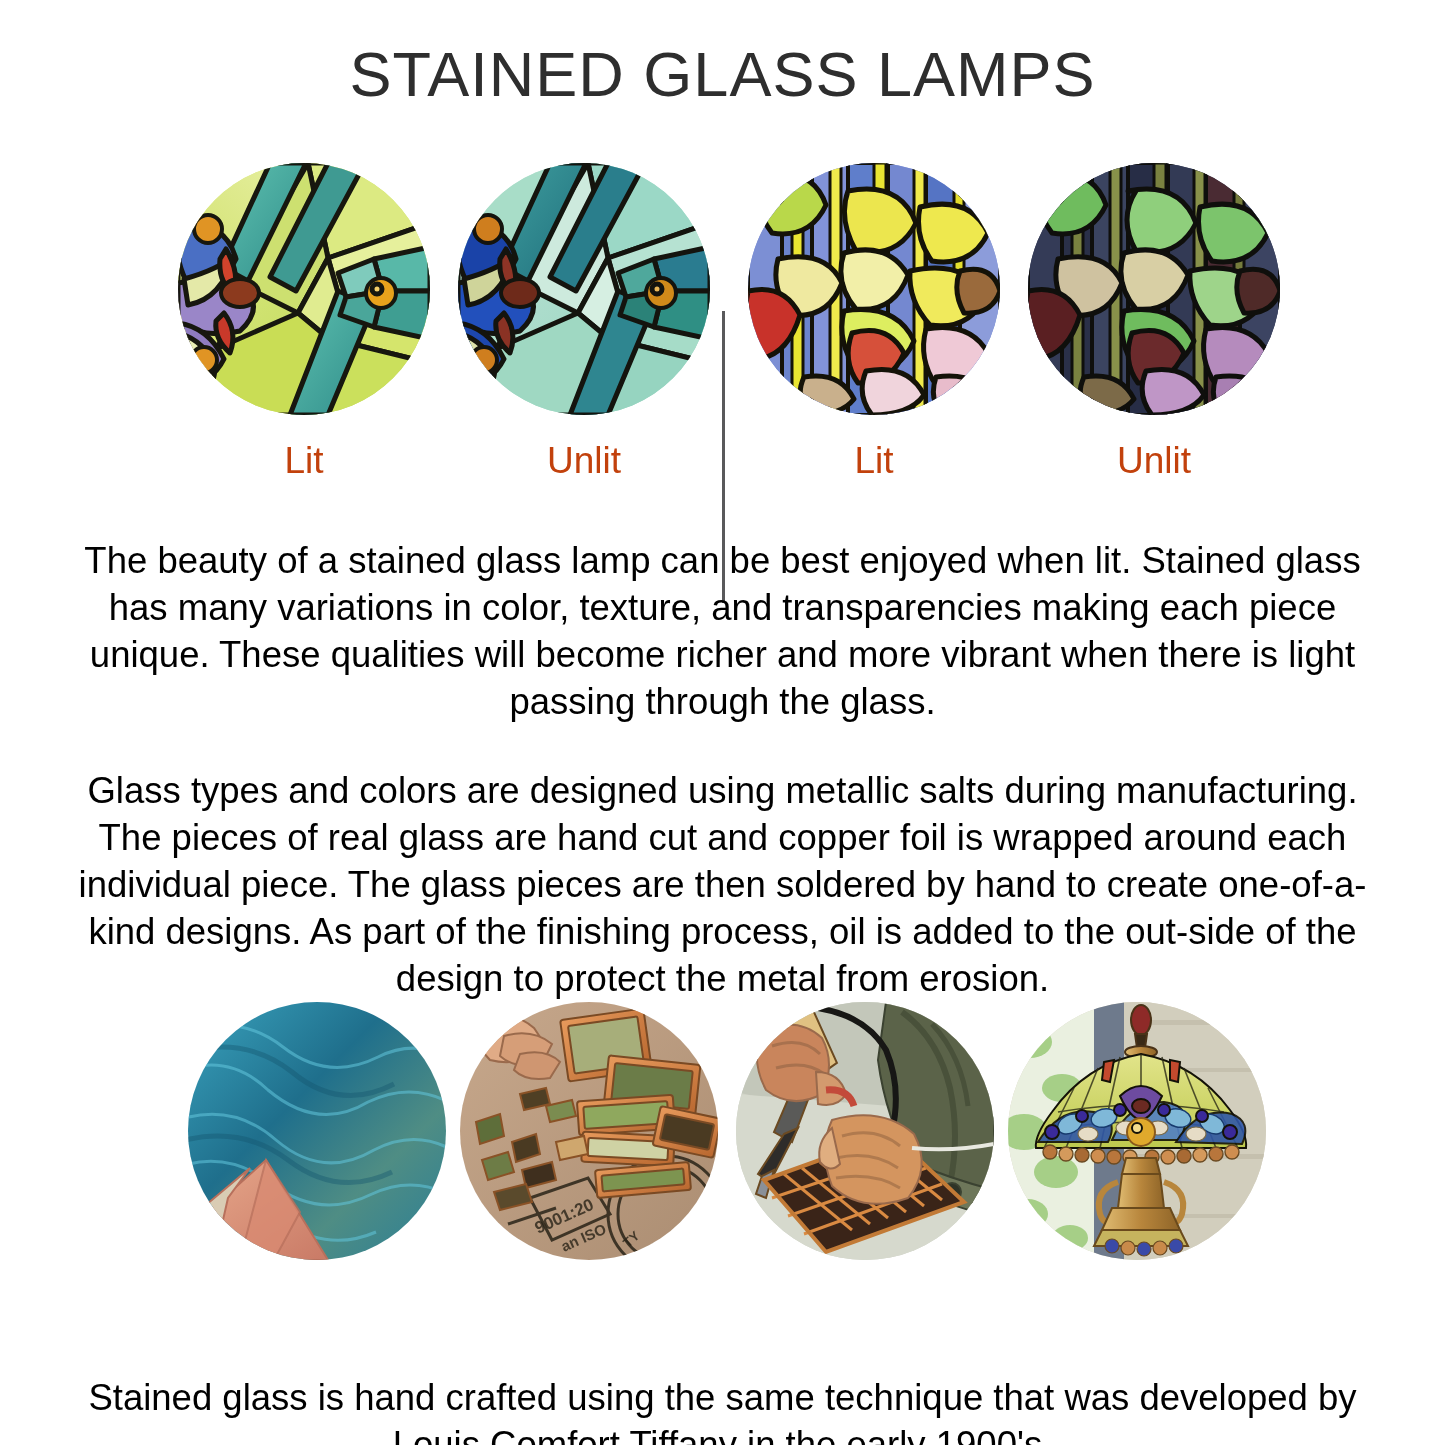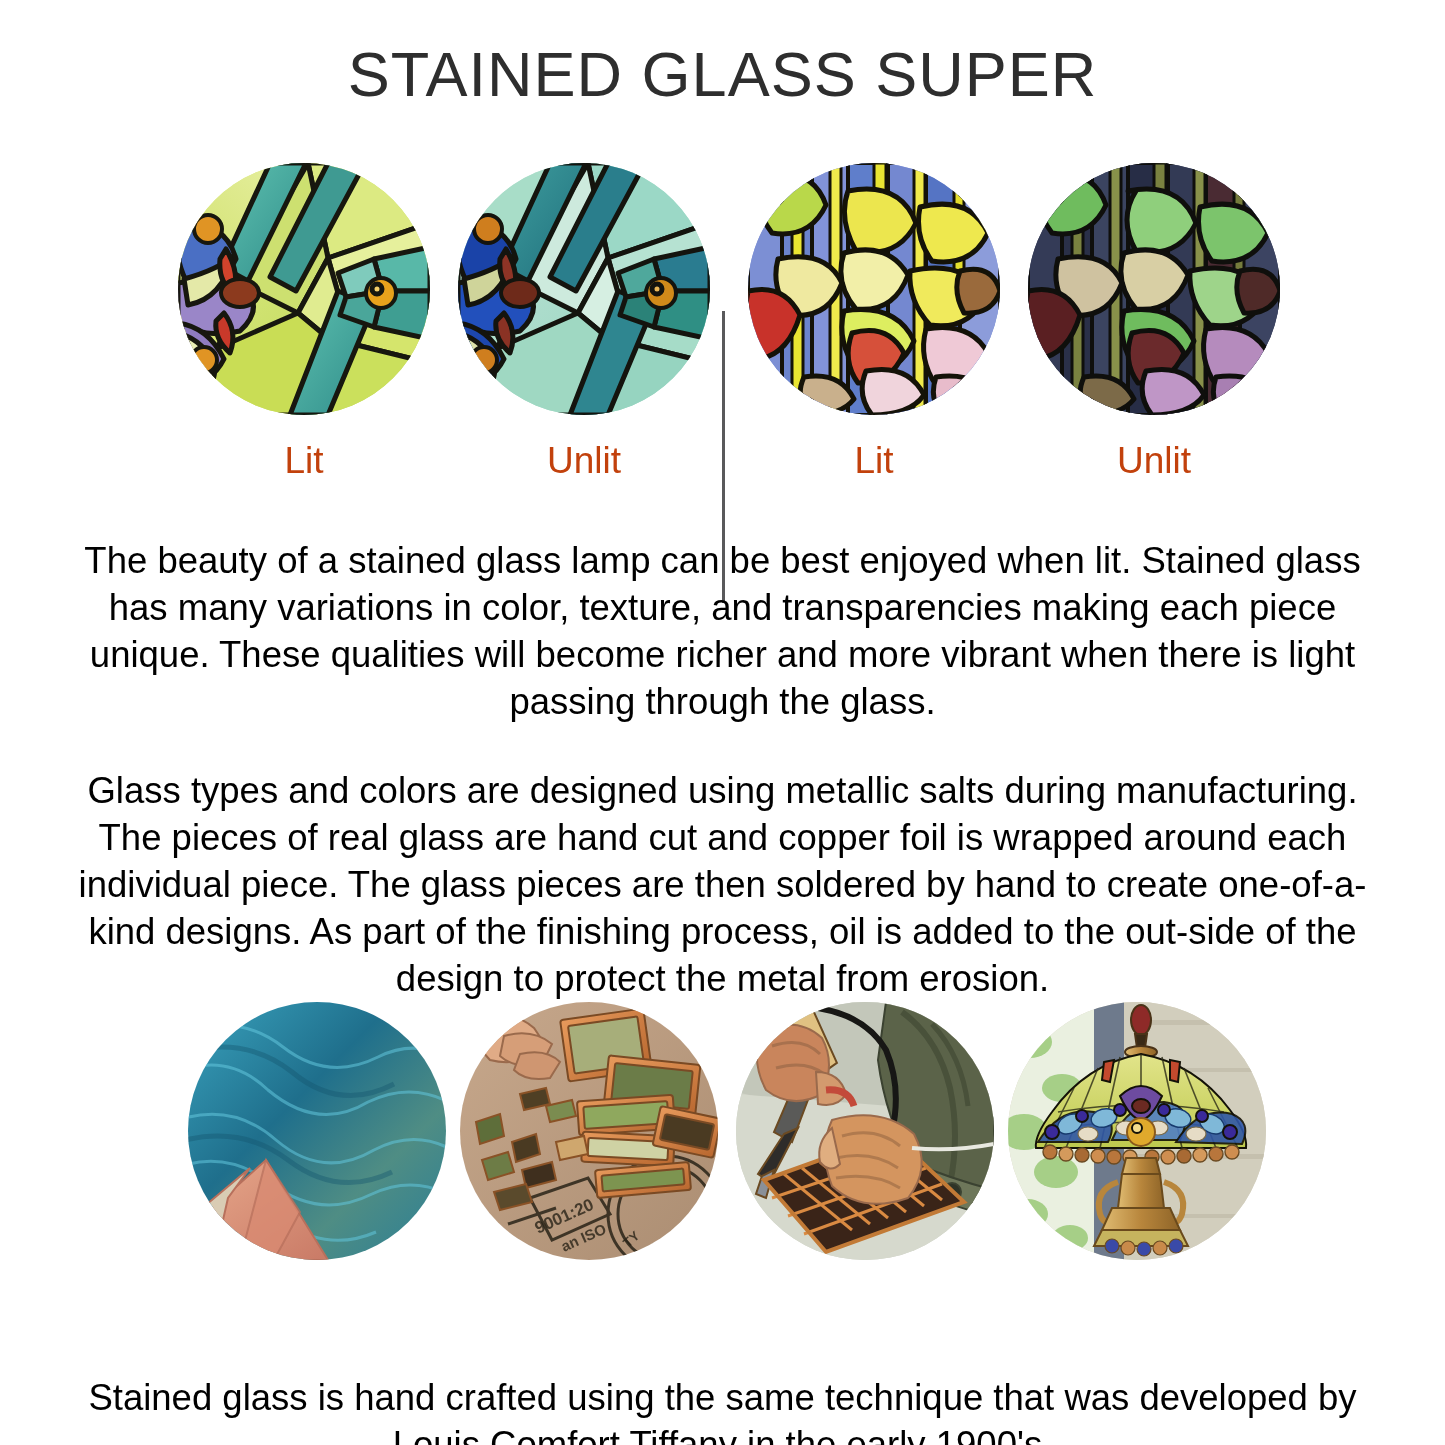--- a/index.html
+++ b/index.html
@@ -137,21 +137,21 @@
     line-height: 47px;
     color: #000000;
     font-family: "Liberation Sans", sans-serif;
   }
 </style>
 </head>
 <body>
 
 <div class="page">
 
-  <div class="title">STAINED GLASS SUPER</div>
+  <div class="title">STAINED GLASS LAMPS</div>
 
   <div class="circle-row-top">
 
     <div class="circ" id="c1">
       <svg viewBox="0 0 252 252" xmlns="http://www.w3.org/2000/svg" aria-hidden="true">
         <defs>
           <linearGradient id="g1a" x1="0" y1="0" x2="1" y2="1">
             <stop offset="0" stop-color="#e2ef8c"></stop>
               <stop offset="1" stop-color="#b8d24e"></stop>
           </linearGradient>

